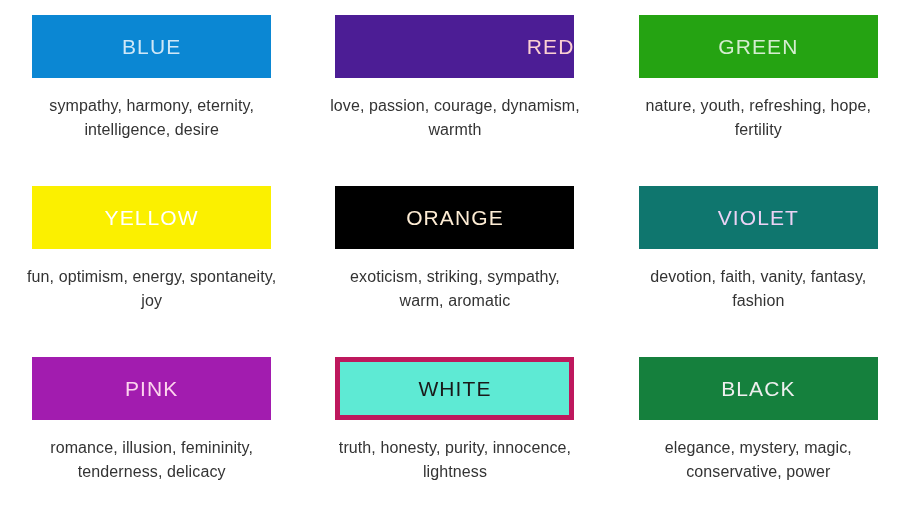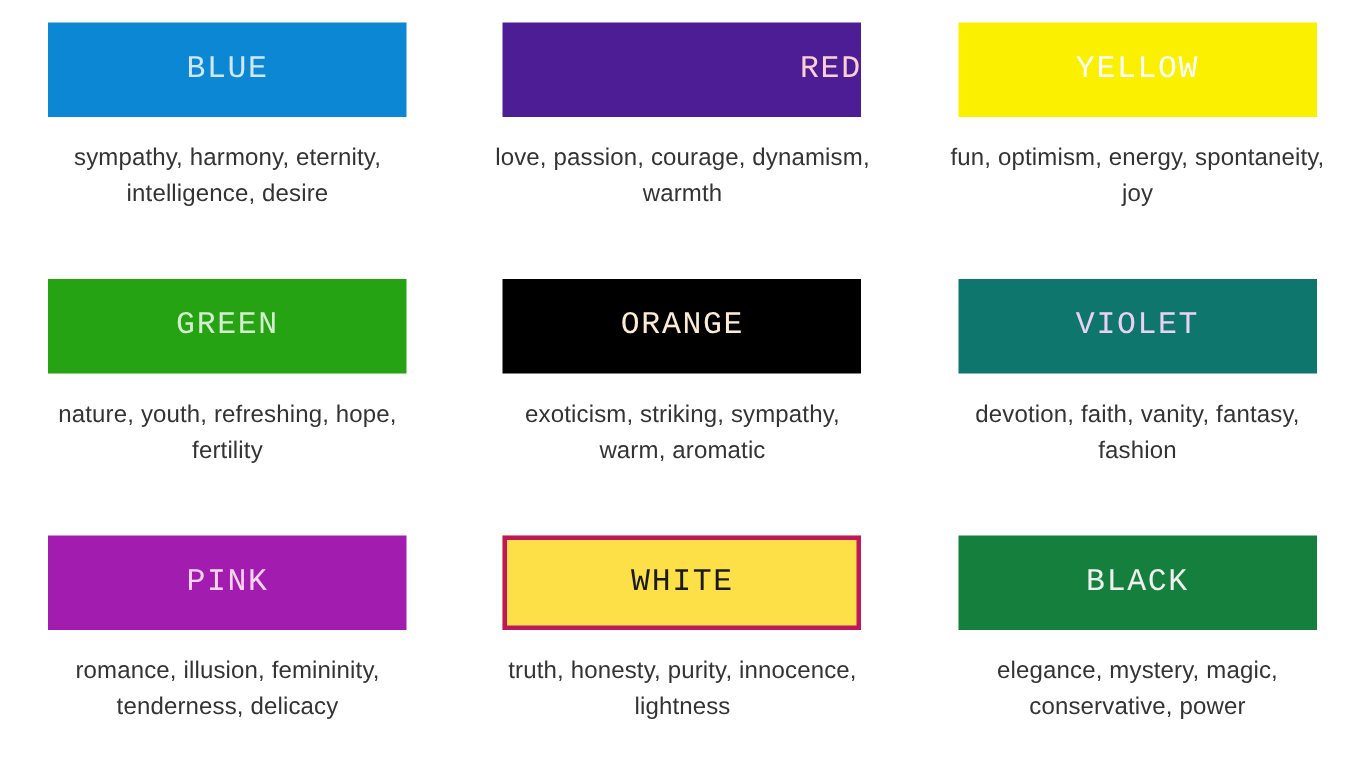--- a/index.html
+++ b/index.html
@@ -35,21 +35,21 @@
     display: flex;
     align-items: center;
     justify-content: center;
     box-sizing: border-box;
   }
   .swatch-label {
     font-size: 21px;
     font-weight: 300;
     letter-spacing: 1.1px;
     line-height: 1;
-    font-family: Liberation Mono, monospace;
+    font-family: Liberation Sans, sans-serif;
   }
   .desc {
     margin-top: 16px;
     width: 250px;
     text-align: center;
     font-size: 16px;
     line-height: 1.52;
     color: #333333;
     font-family: "Liberation Sans", sans-serif;
     font-weight: 400;
@@ -70,21 +70,21 @@
   
   .cell-4 .swatch { background: #000000; }
   .cell-4 .swatch-label { color: #FDECD4; }
   
   .cell-5 .swatch { background: #0f766e; }
   .cell-5 .swatch-label { color: #EBD2F5; }
   
   .cell-6 .swatch { background: #a21caf; }
   .cell-6 .swatch-label { color: #FDD4EE; }
   
-  .cell-7 .swatch { background: #fde047; border: 3px solid #be185d; }
+  .cell-7 .swatch { background: #5eead4; border: 5px solid #be185d; }
   .cell-7 .swatch-label { color: #1A1A1A; }
   
   .cell-8 .swatch { background: #15803d; }
   .cell-8 .swatch-label { color: #EFEFEF; }
 </style>
 </head>
 <body>
 
 <div id="color-grid">
 
@@ -95,32 +95,32 @@
     <div class="desc">sympathy, harmony, eternity, intelligence, desire</div>
   </div>
 
   <div class="color-cell cell-1">
     <div class="swatch">
       <span class="swatch-label">RED</span>
     </div>
     <div class="desc">love, passion, courage, dynamism, warmth</div>
   </div>
 
+  <div class="color-cell cell-3">
+    <div class="swatch">
+      <span class="swatch-label">GREEN</span>
+    </div>
+    <div class="desc">nature, youth, refreshing, hope, fertility</div>
+  </div>
+
   <div class="color-cell cell-2">
     <div class="swatch">
       <span class="swatch-label">YELLOW</span>
     </div>
     <div class="desc">fun, optimism, energy, spontaneity, joy</div>
-  </div>
-
-  <div class="color-cell cell-3">
-    <div class="swatch">
-      <span class="swatch-label">GREEN</span>
-    </div>
-    <div class="desc">nature, youth, refreshing, hope, fertility</div>
   </div>
 
   <div class="color-cell cell-4">
     <div class="swatch">
       <span class="swatch-label">ORANGE</span>
     </div>
     <div class="desc">exoticism, striking, sympathy, warm, aromatic</div>
   </div>
 
   <div class="color-cell cell-5">

